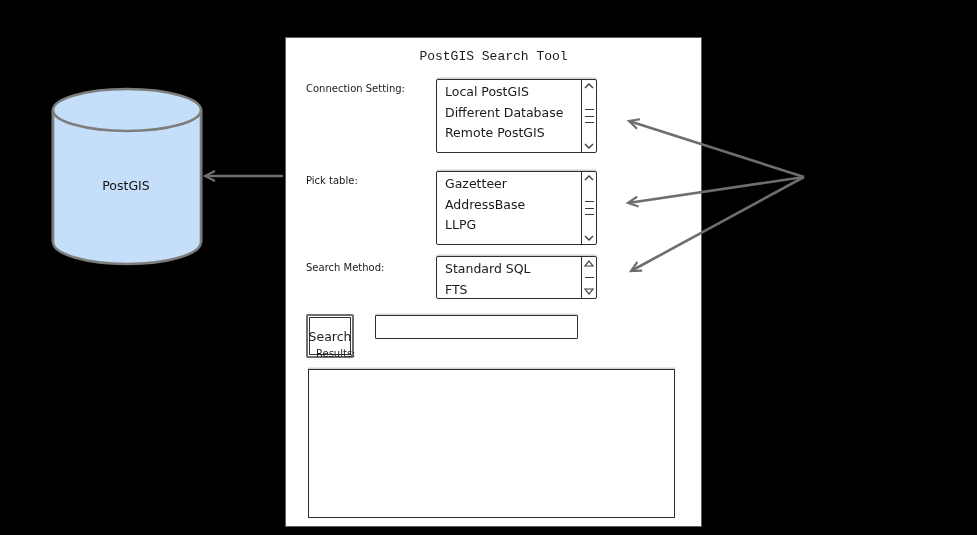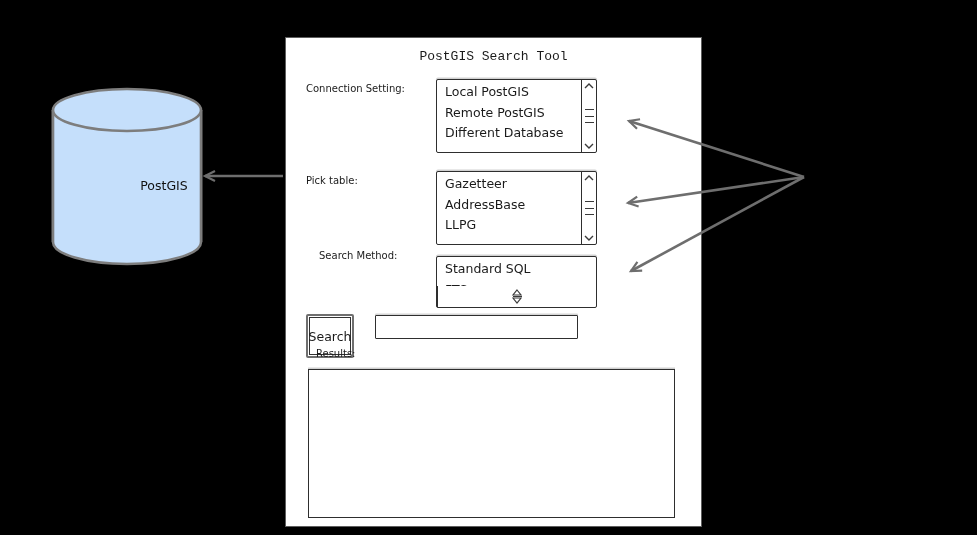--- a/index.html
+++ b/index.html
@@ -9,46 +9,46 @@
     position:relative;
     overflow:hidden;
     font-family:"DejaVu Sans","Liberation Sans",sans-serif;
     color:#1a1a1a;
   }
 
   
   .cylinder-wrap { position:absolute; left:45px; top:84px; width:164px; height:188px; }
   .cylinder-label {
     position:absolute; left:52px; top:178px; width:148px;
-    text-align:center; font-size:12.5px; color:#111;margin-left:38px;
+    text-align:center; font-size:12.5px; color:#111;
   }
 
   
   .panel {
     position:absolute; left:285px; top:37px; width:417px; height:490px;
     background:#ffffff; border:1px solid #5e5e5e;
   }
   .panel-title {
     position:absolute; left:0; top:11px; width:100%;
     text-align:center; font-size:13px; color:#1a1a1a;font-family:Liberation Mono, monospace;
   }
   .field-label { position:absolute; font-size:10px; color:#1a1a1a; white-space:nowrap; }
   .lbl-connection { left:20px; top:45px; }
   .lbl-table      { left:20px; top:137px; }
-  .lbl-method     { left:20px; top:212px;margin-left:13px; }
+  .lbl-method     { left:20px; top:224px; }
 
   .listbox {
     position:absolute; left:150px; width:161px;
     background:#fff; border:1.5px solid #2e2e2e; border-radius:2px;
     display:flex;
     box-shadow:0 -1.5px 0 rgba(150,150,150,.45);
   }
   .lb-1 { top:41px;  height:74px; }
   .lb-2 { top:133px; height:74px;gap:48px; }
-  .lb-3 { top:218px; height:52px;flex-direction:column; }
+  .lb-3 { top:218px; height:43px; }
   .lb-items { flex:1 1 auto; padding:2px 0 0 8px; overflow:hidden; }
   .lb-item { font-size:12.5px; line-height:20.5px; white-space:nowrap; }
   .lb-scroll {
     flex:0 0 15px; border-left:1.5px solid #2e2e2e;
     display:flex; flex-direction:column; align-items:center; justify-content:space-between;
     padding:3px 0;
   }
   .thumb-dashes { display:flex; flex-direction:column; align-items:center; }
   .thumb-dashes i { display:block; width:9px; height:0; border-top:1.6px solid #3a3a3a; margin:2.6px 0; }
   .dash-single i { margin:0; }
@@ -99,22 +99,22 @@
 
 <div class="panel">
 
   <div class="panel-title">PostGIS Search Tool</div>
 
   <div class="field-label lbl-connection">Connection Setting:</div>
 
   <div class="listbox lb-1">
     <div class="lb-items">
       <div class="lb-item">Local PostGIS</div>
+      <div class="lb-item">Different Database</div>
       <div class="lb-item">Remote PostGIS</div>
-      <div class="lb-item">Different Database</div>
     </div>
     <div class="lb-scroll">
       <svg width="10" height="6">
         <polyline points="1,5 5,1 9,5" fill="none" stroke="#3a3a3a" stroke-width="1.4"></polyline>
       </svg>
       <span class="thumb-dashes">
           <i></i>
           <i></i>
           <i></i>
         </span>

